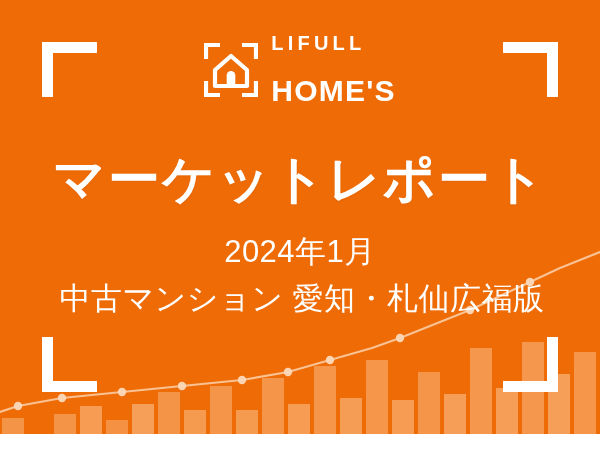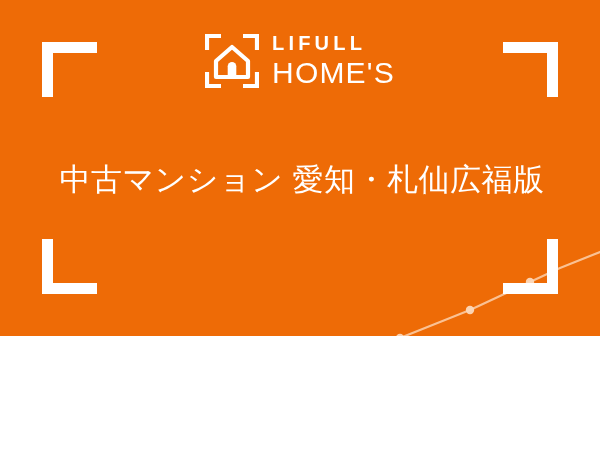--- a/index.html
+++ b/index.html
@@ -4,21 +4,21 @@
 <title>LIFULL HOME'S Market Report Cover</title>
 <style>
   html, body {
     margin: 0;
     padding: 0;
     background: #ffffff;
   }
   #cover {
     position: relative;
     width: 600px;
-    height: 336px;
+    height: 434px;
     overflow: hidden;
     background: #ee6b06;
     font-family: "Liberation Sans", "DejaVu Sans", sans-serif;
     -webkit-font-smoothing: antialiased;
   }
 
   
   #chart-layer {
     position: absolute;
     left: 0;
@@ -63,22 +63,23 @@
   #logo-lifull {
     color: #ffffff;
     font-size: 20px;
     font-weight: bold;
     letter-spacing: 4.2px;
     margin-bottom: 5px;
   }
   #logo-homes {
     color: #ffffff;
     font-size: 30px;
-    font-weight: normal;
+    font-weight: bold;
     letter-spacing: 1.2px;
+    margin-top: 18px;
   }
 
   
   #headline-block {
     position: absolute;
     left: 0;
     right: 0;
     top: 150px;
     text-align: center;
   }
@@ -173,16 +174,18 @@
 
       <path d="M27 28 a4.3 4.3 0 0 1 4.3 4.3 L31.3 43 L22.7 43 L22.7 32.3 A4.3 4.3 0 0 1 27 28 Z" fill="#ffffff"></path>
     </svg>
     <div id="logo-words">
       <span id="logo-lifull">LIFULL</span>
       <span id="logo-homes">HOME'S</span>
     </div>
   </div>
 
   <div id="headline-block">
+    <h1 id="report-title">マーケットレポート</h1>
+    <p id="report-period">2024年1月</p>
     <p id="report-edition">中古マンション 愛知・札仙広福版</p>
   </div>
 
 </div>
 
 </body></html>

